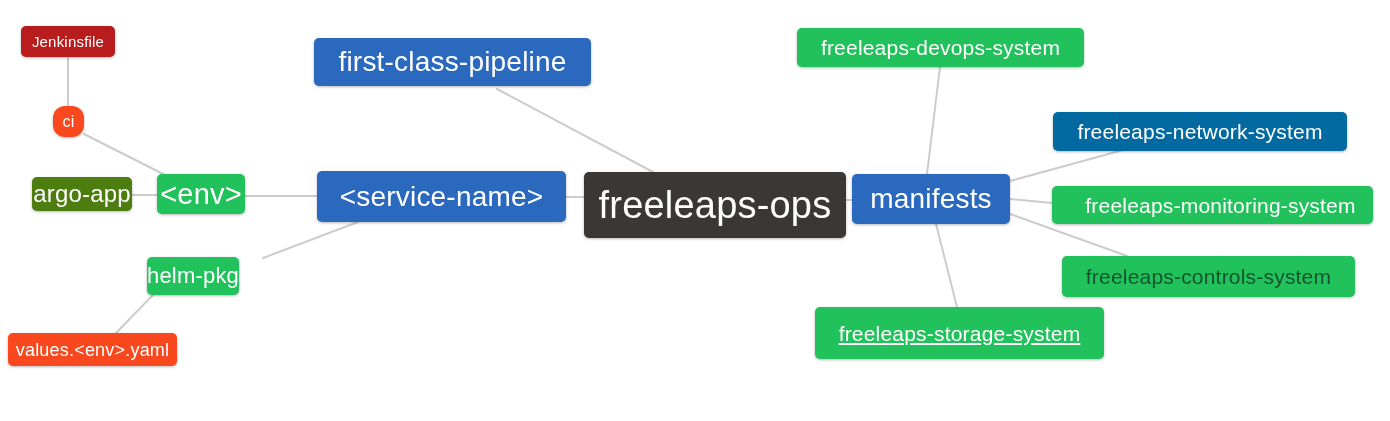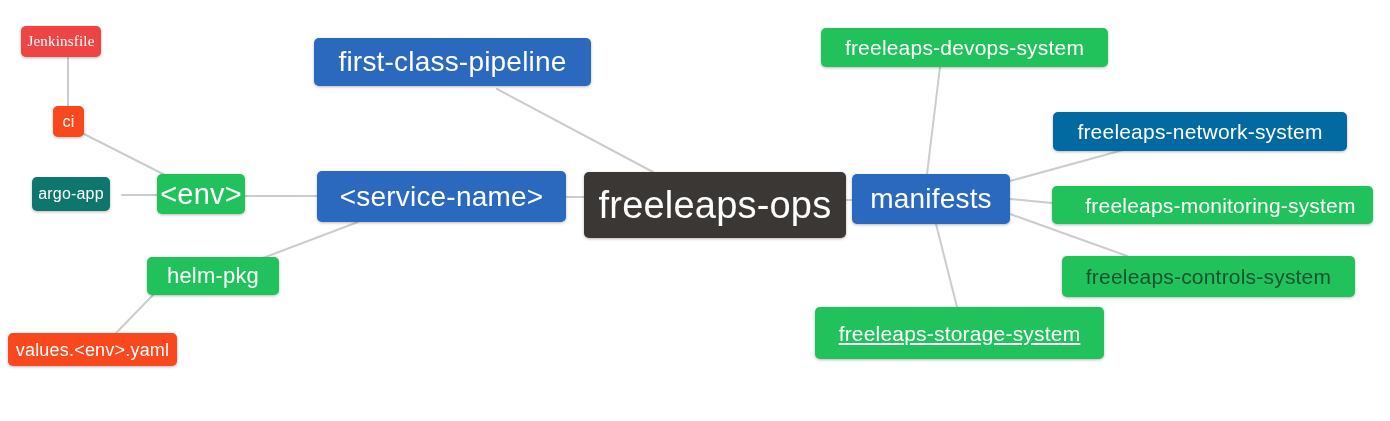--- a/index.html
+++ b/index.html
@@ -45,28 +45,28 @@
       <line x1="116" y1="333" x2="153" y2="295" stroke="#cccccc" stroke-width="2" stroke-linecap="round"></line>
       <line x1="497" y1="89" x2="653" y2="172" stroke="#cccccc" stroke-width="2" stroke-linecap="round"></line>
       <line x1="566" y1="197" x2="584" y2="197" stroke="#cccccc" stroke-width="2" stroke-linecap="round"></line>
       <line x1="846" y1="200" x2="852" y2="200" stroke="#cccccc" stroke-width="2" stroke-linecap="round"></line>
       <line x1="927" y1="174" x2="940" y2="67" stroke="#cccccc" stroke-width="2" stroke-linecap="round"></line>
       <line x1="1010" y1="181" x2="1123" y2="150" stroke="#cccccc" stroke-width="2" stroke-linecap="round"></line>
       <line x1="1010" y1="199" x2="1052" y2="203" stroke="#cccccc" stroke-width="2" stroke-linecap="round"></line>
       <line x1="1010" y1="214" x2="1127" y2="256" stroke="#cccccc" stroke-width="2" stroke-linecap="round"></line>
       <line x1="936" y1="224" x2="957" y2="307" stroke="#cccccc" stroke-width="2" stroke-linecap="round"></line>
     </svg>
-<div class="node" style="left: 21px; top: 26px; width: 80px; height: 31px; font-size: 15px; background: #ef4444; color: rgb(255, 255, 255); font-family: Liberation Serif, serif;">Jenkinsfile</div>
-    <div class="node" style="left: 53px; top: 106px; width: 31px; height: 31px; font-size: 16px; background: rgb(249, 72, 29); color: rgb(255, 255, 255);">ci</div>
-    <div class="node" style="left: 32px; top: 177px; width: 78px; height: 34px; font-size: 16px; background: #0f766e; color: rgb(255, 255, 255);">argo-app</div>
+<div class="node" style="left: 21px; top: 26px; width: 94px; height: 31px; font-size: 15px; background: #b91c1c; color: rgb(255, 255, 255);">Jenkinsfile</div>
+    <div class="node" style="left: 53px; top: 106px; width: 31px; height: 31px; font-size: 16px; background: rgb(249, 72, 29); color: rgb(255, 255, 255); border-radius: 12px;">ci</div>
+    <div class="node" style="left: 32px; top: 177px; width: 100px; height: 34px; font-size: 24px; background: #4d7c0f; color: rgb(255, 255, 255);">argo-app</div>
     <div class="node" style="left: 157px; top: 174px; width: 88px; height: 40px; font-size: 29px; background: rgb(33, 194, 91); color: rgb(255, 255, 255);">&lt;env&gt;</div>
-    <div class="node" style="left: 147px; top: 257px; width: 132px; height: 38px; font-size: 22px; background: rgb(33, 194, 91); color: rgb(255, 255, 255);">helm-pkg</div>
+    <div class="node" style="left: 147px; top: 257px; width: 92px; height: 38px; font-size: 22px; background: rgb(33, 194, 91); color: rgb(255, 255, 255);">helm-pkg</div>
     <div class="node" style="left: 8px; top: 333px; width: 169px; height: 33px; font-size: 18px; background: rgb(249, 72, 29); color: rgb(255, 255, 255);">values.&lt;env&gt;.yaml</div>
     <div class="node" style="left: 314px; top: 38px; width: 277px; height: 48px; font-size: 28px; background: rgb(42, 105, 190); color: rgb(255, 255, 255);">first-class-pipeline</div>
     <div class="node" style="left: 317px; top: 171px; width: 249px; height: 51px; font-size: 28px; background: rgb(42, 105, 190); color: rgb(255, 255, 255);">&lt;service-name&gt;</div>
     <div class="node" style="left: 852px; top: 174px; width: 158px; height: 50px; font-size: 28px; background: rgb(42, 105, 190); color: rgb(255, 255, 255);">manifests</div>
     <div class="node" style="left: 584px; top: 172px; width: 262px; height: 66px; font-size: 38px; background: rgb(59, 55, 52); color: rgb(255, 255, 255);">freeleaps-ops</div>
-    <div class="node" style="left: 797px; top: 28px; width: 287px; height: 39px; font-size: 21px; background: rgb(33, 194, 91); color: rgb(255, 255, 255); margin-left: 24px;">freeleaps-devops-system</div>
+    <div class="node" style="left: 797px; top: 28px; width: 287px; height: 39px; font-size: 21px; background: rgb(33, 194, 91); color: rgb(255, 255, 255);">freeleaps-devops-system</div>
     <div class="node" style="left: 1053px; top: 112px; width: 294px; height: 39px; font-size: 21px; background: #0369a1; color: rgb(255, 255, 255);">freeleaps-network-system</div>
     <div class="node" style="left: 1052px; top: 186px; width: 321px; height: 38px; font-size: 21px; background: rgb(33, 194, 91); color: rgb(255, 255, 255); padding-left: 16px;">freeleaps-monitoring-system</div>
     <div class="node" style="left: 1062px; top: 256px; width: 293px; height: 41px; font-size: 21px; background: rgb(33, 194, 91); color: #14532d;">freeleaps-controls-system</div>
     <div class="node" style="left: 815px; top: 307px; width: 289px; height: 52px; font-size: 21px; background: rgb(33, 194, 91); color: rgb(255, 255, 255); text-decoration: underline;">freeleaps-storage-system</div>
   </div>
 
 </body></html>

